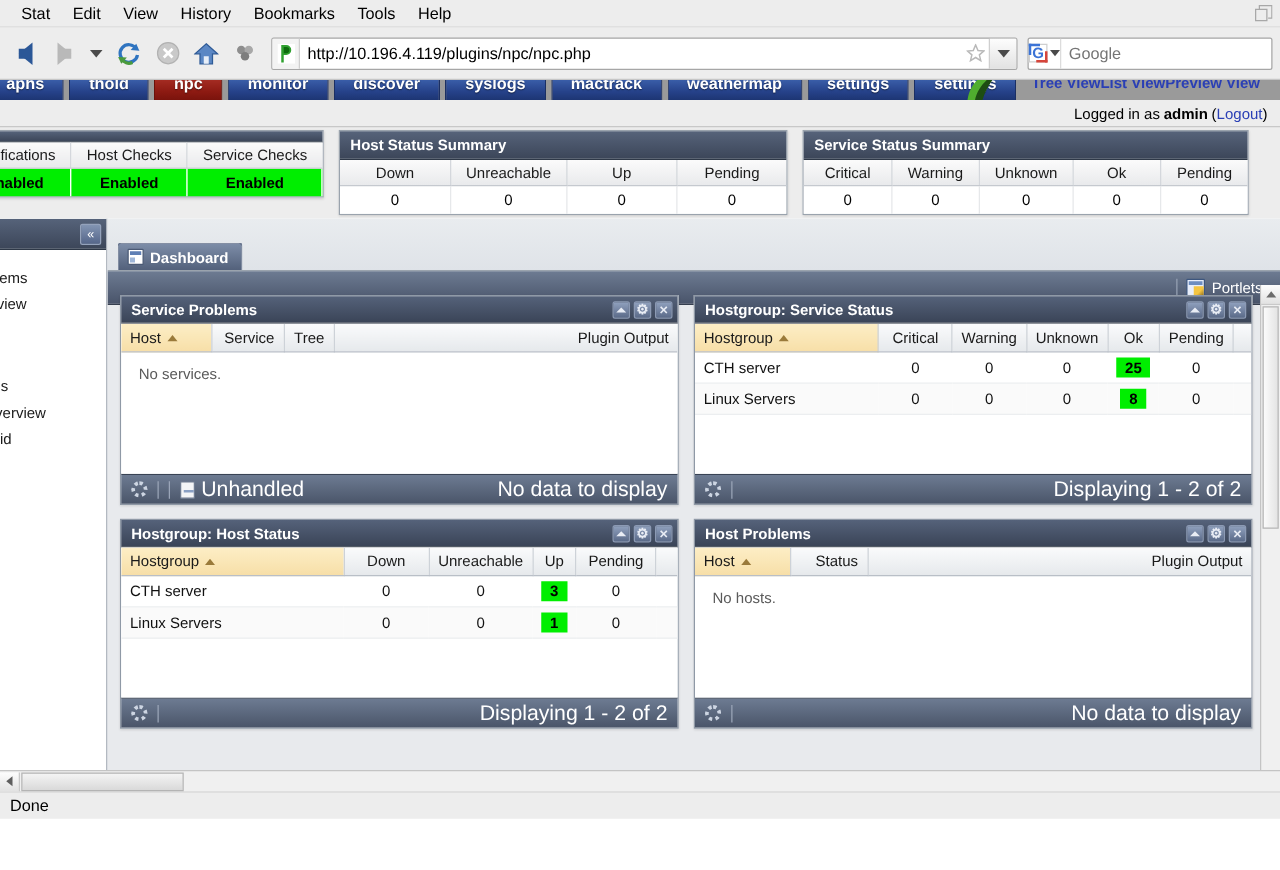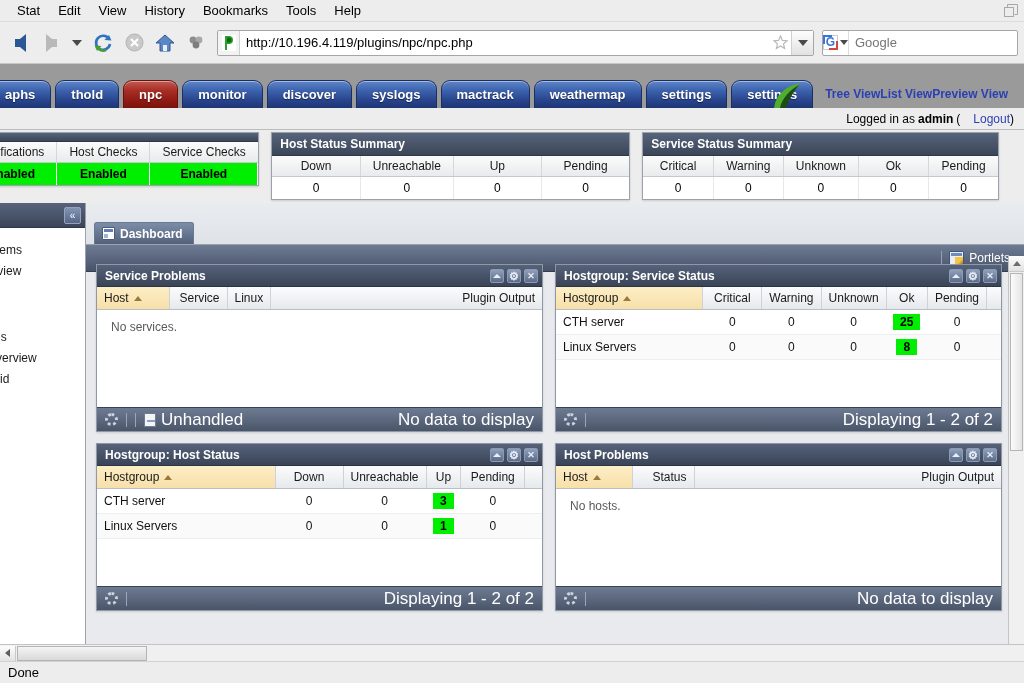--- a/index.html
+++ b/index.html
@@ -100,21 +100,21 @@
   }
   .g-icon:before{content:'';position:absolute;left:-1px;top:-1px;width:7px;height:7px;border-left:2px solid #3b73d6;border-top:2px solid #3b73d6;}
   .g-icon:after{content:'';position:absolute;right:-1px;bottom:-1px;width:7px;height:7px;border-right:2px solid #d6453b;border-bottom:2px solid #d6453b;}
   .searchbar input.q {
     flex:1;border:0;outline:0;font-size:13px;padding:0 6px;color:#6f6f6f;
     font-family:"Liberation Sans", sans-serif; background:transparent;
   }
 
   
   .tabstrip {
-    height: 44px; background: #9a9a9a; position: relative;
+    height: 16px; background: #9a9a9a; position: relative;
     display: flex; align-items: flex-end; padding-left: 0;
     overflow: hidden;
   }
   .ctab {
     height: 28px; margin-right: 4px;
     padding: 0 15px;
     display:flex; align-items:center; justify-content:center;
     color:#fff; font-weight:bold; font-size:13px;
     border-radius: 9px 9px 0 0;
     background: linear-gradient(#5e86c9 0%, #3d62ad 35%, #26428a 75%, #1d3573 100%);
@@ -138,21 +138,21 @@
     color:#2a3fb5; font-size: 12px; font-weight: bold; white-space: nowrap;
   }
   .tab-links span { cursor:pointer; }
 
   .loginbar {
     height: 22px; background:#ededed; border-bottom:1px solid #bcbcbc;
     display:flex; align-items:center; justify-content:flex-end;
     padding-right: 10px; font-size:12px; color:#000;
   }
   .loginbar b { margin: 0 3px; }
-  .loginbar a { color:#2a3fb5; text-decoration:none;padding-left:13px; }
+  .loginbar a { color:#2a3fb5; text-decoration:none; }
 
   
   .summary-row {
     height: 73px; background: #ededed;
     display:flex; align-items:flex-start; gap: 12px;
     padding: 2px 10px 0 0;
   }
   .sumpanel {
     background:#fff; border:1px solid #9aa3ad;
     box-shadow: 0 1px 2px rgba(0,0,0,.15);
@@ -631,21 +631,21 @@
                 <span class="pbtn gear"></span>
                 <span class="pbtn close"></span>
               </span>
             </div>
             <div class="p-body">
               <table class="grid">
                 <tbody>
                     <tr>
                   <th class="sorted" style="width:72px"><span>Host</span><span class="sort-asc"></span></th>
                   <th class="left" style="width:58px">Service</th>
-                  <th class="left" style="width:40px">Linux</th>
+                  <th class="left" style="width:40px">Tree</th>
                   <th class="left">Plugin Output</th>
                 </tr>
               </tbody>
                 </table>
               <div class="empty-msg">No services.</div>
             </div>
             <div class="p-ft">
               <span class="refresh-ico"></span>
               <span class="ft-sep"></span>
               <span class="ft-sep"></span>

